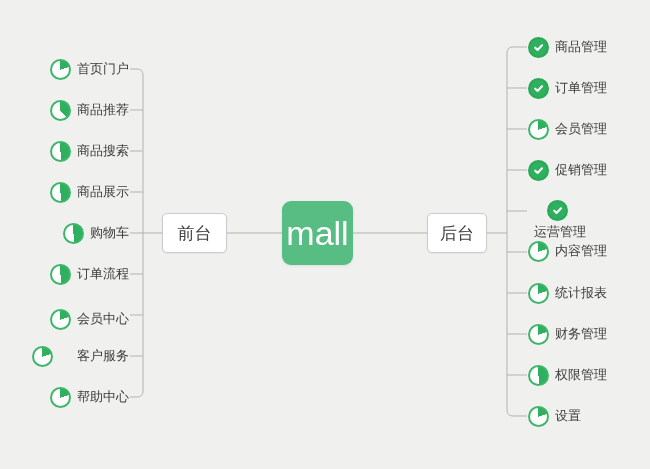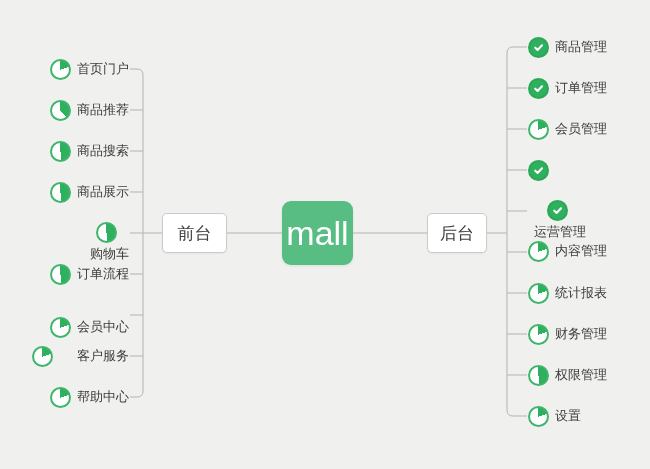--- a/index.html
+++ b/index.html
@@ -98,29 +98,29 @@
     <span class="label">商品推荐</span>
   </div>
   <div class="item left" style="top:140px;right:521px;">
     <span class="icon" data-progress="50"></span>
     <span class="label">商品搜索</span>
   </div>
   <div class="item left" style="top:181px;right:521px;">
     <span class="icon" data-progress="50"></span>
     <span class="label">商品展示</span>
   </div>
-  <div class="item left" style="top:222px;right:521px;flex-direction:column;">
+  <div class="item left" style="top:222px;right:521px;">
     <span class="icon" data-progress="50"></span>
     <span class="label">购物车</span>
   </div>
   <div class="item left" style="top:263px;right:521px;">
     <span class="icon" data-progress="50"></span>
     <span class="label">订单流程</span>
   </div>
-  <div class="item left" style="top:316px;right:521px;align-items:center;">
+  <div class="item left" style="top:308px;right:521px;align-items:center;">
     <span class="icon" data-progress="20"></span>
     <span class="label">会员中心</span>
   </div>
   <div class="item left" style="top:345px;right:521px;gap:18px;">
     <span class="icon" data-progress="20"></span>
     <span class="label">客户服务</span>
   </div>
   <div class="item left" style="top:386px;right:521px;">
     <span class="icon" data-progress="20"></span>
     <span class="label">帮助中心</span>
@@ -145,20 +145,21 @@
   <div class="item right" style="top:118px;left:528px;">
     <span class="icon" data-progress="20"></span>
     <span class="label">会员管理</span>
   </div>
   <div class="item right" style="top:159px;left:528px;">
     <span class="icon" data-progress="done">
         <svg class="check" width="13" height="13" viewBox="0 0 14 14">
           <path d="M3.5 7.2 L6 9.7 L10.8 4.6" stroke="#fff" stroke-width="2.2" fill="none" stroke-linecap="round" stroke-linejoin="round"></path>
         </svg>
       </span>
+    <span class="label">促销管理</span>
   </div>
   <div class="item right" style="top:200px;left:528px;flex-direction:column;">
     <span class="icon" data-progress="done">
         <svg class="check" width="13" height="13" viewBox="0 0 14 14">
           <path d="M3.5 7.2 L6 9.7 L10.8 4.6" stroke="#fff" stroke-width="2.2" fill="none" stroke-linecap="round" stroke-linejoin="round"></path>
         </svg>
       </span>
     <span class="label">运营管理</span>
   </div>
   <div class="item right" style="top:240px;left:528px;">

